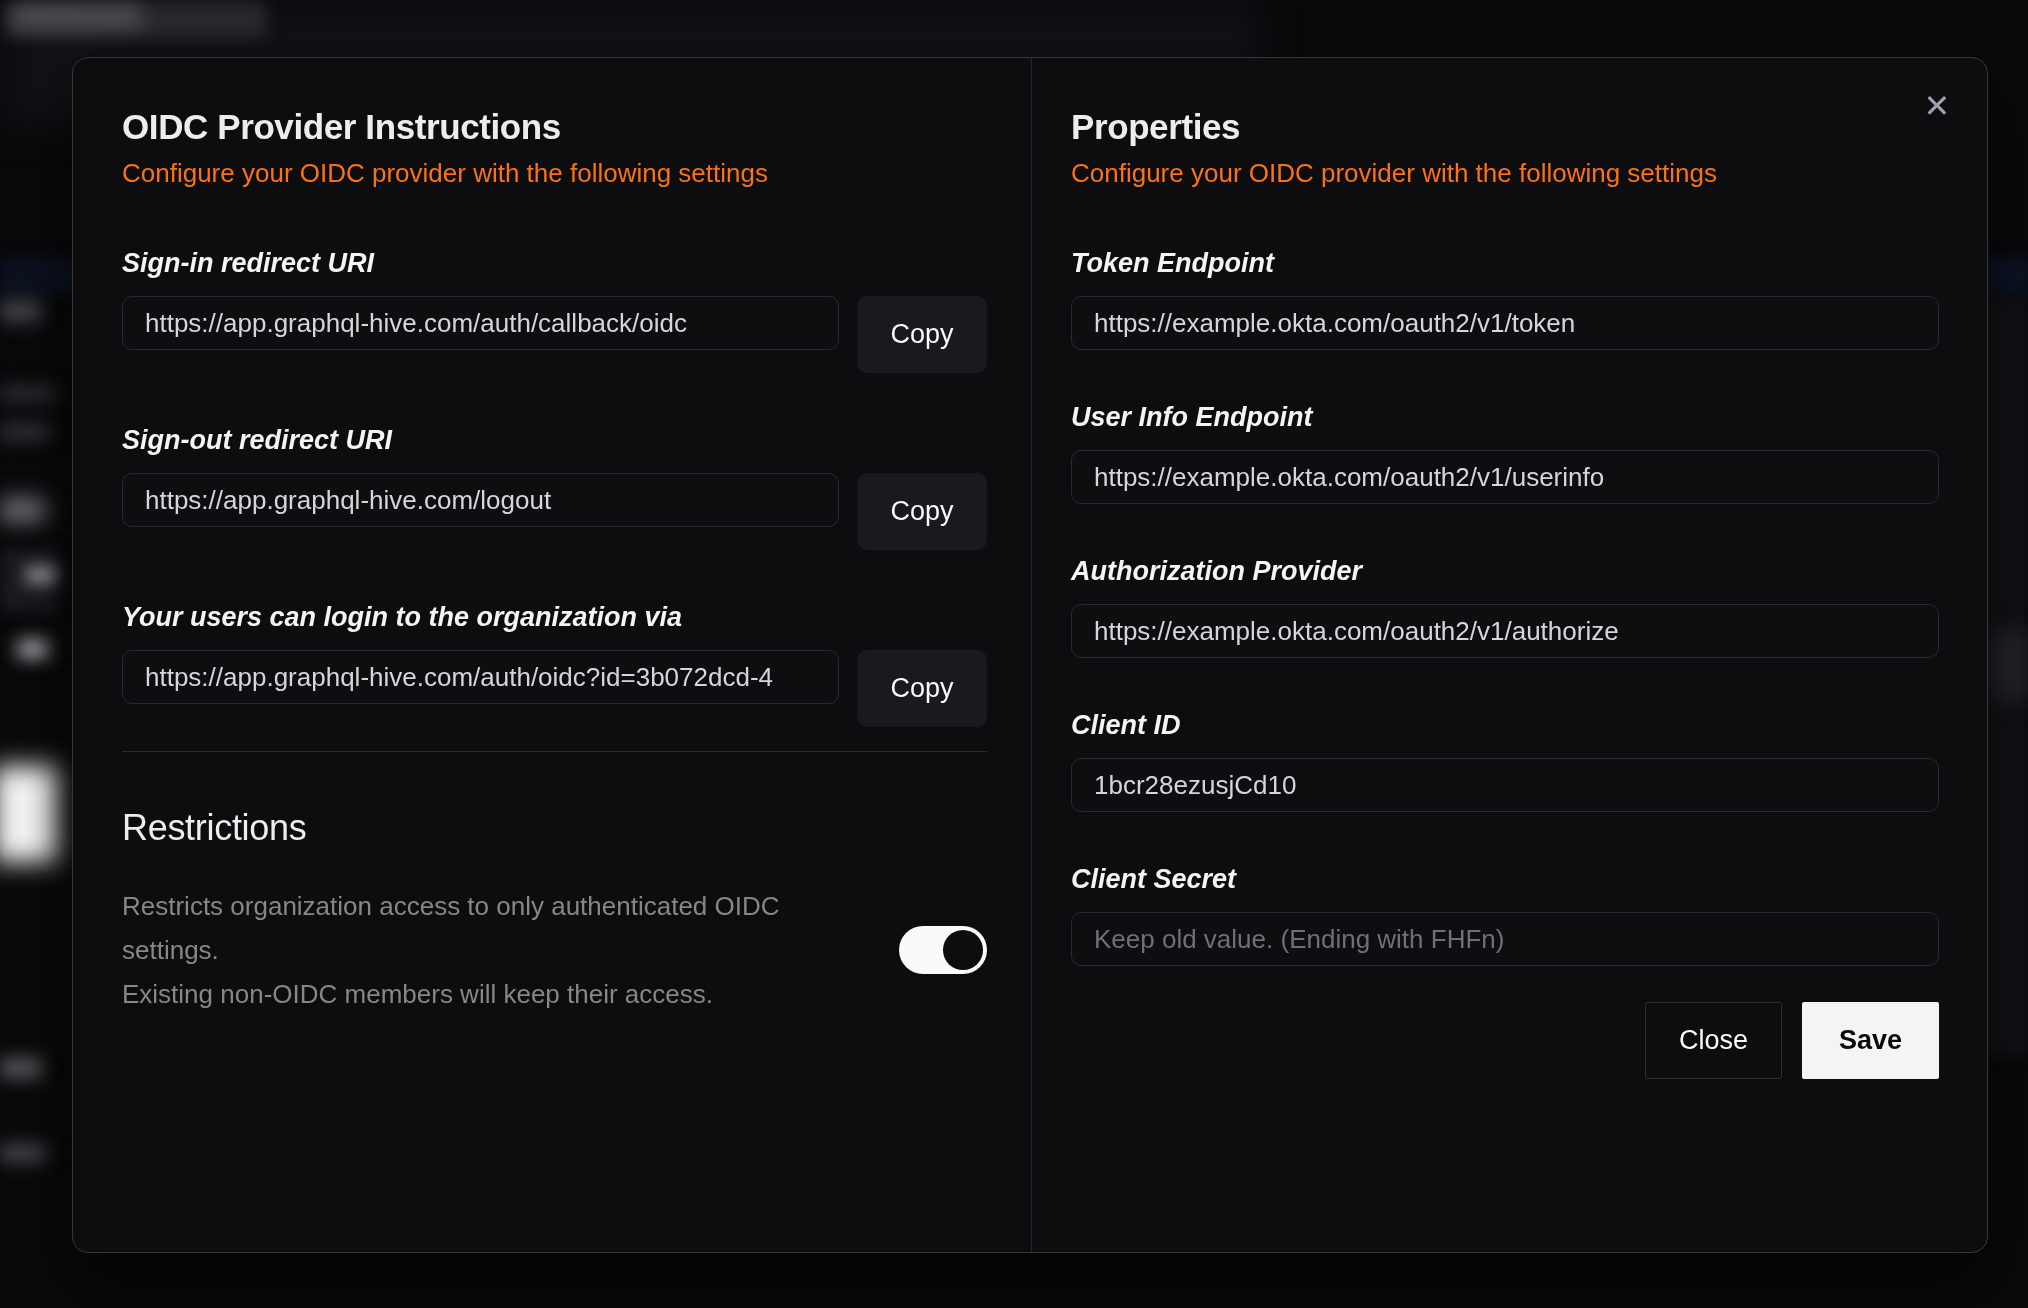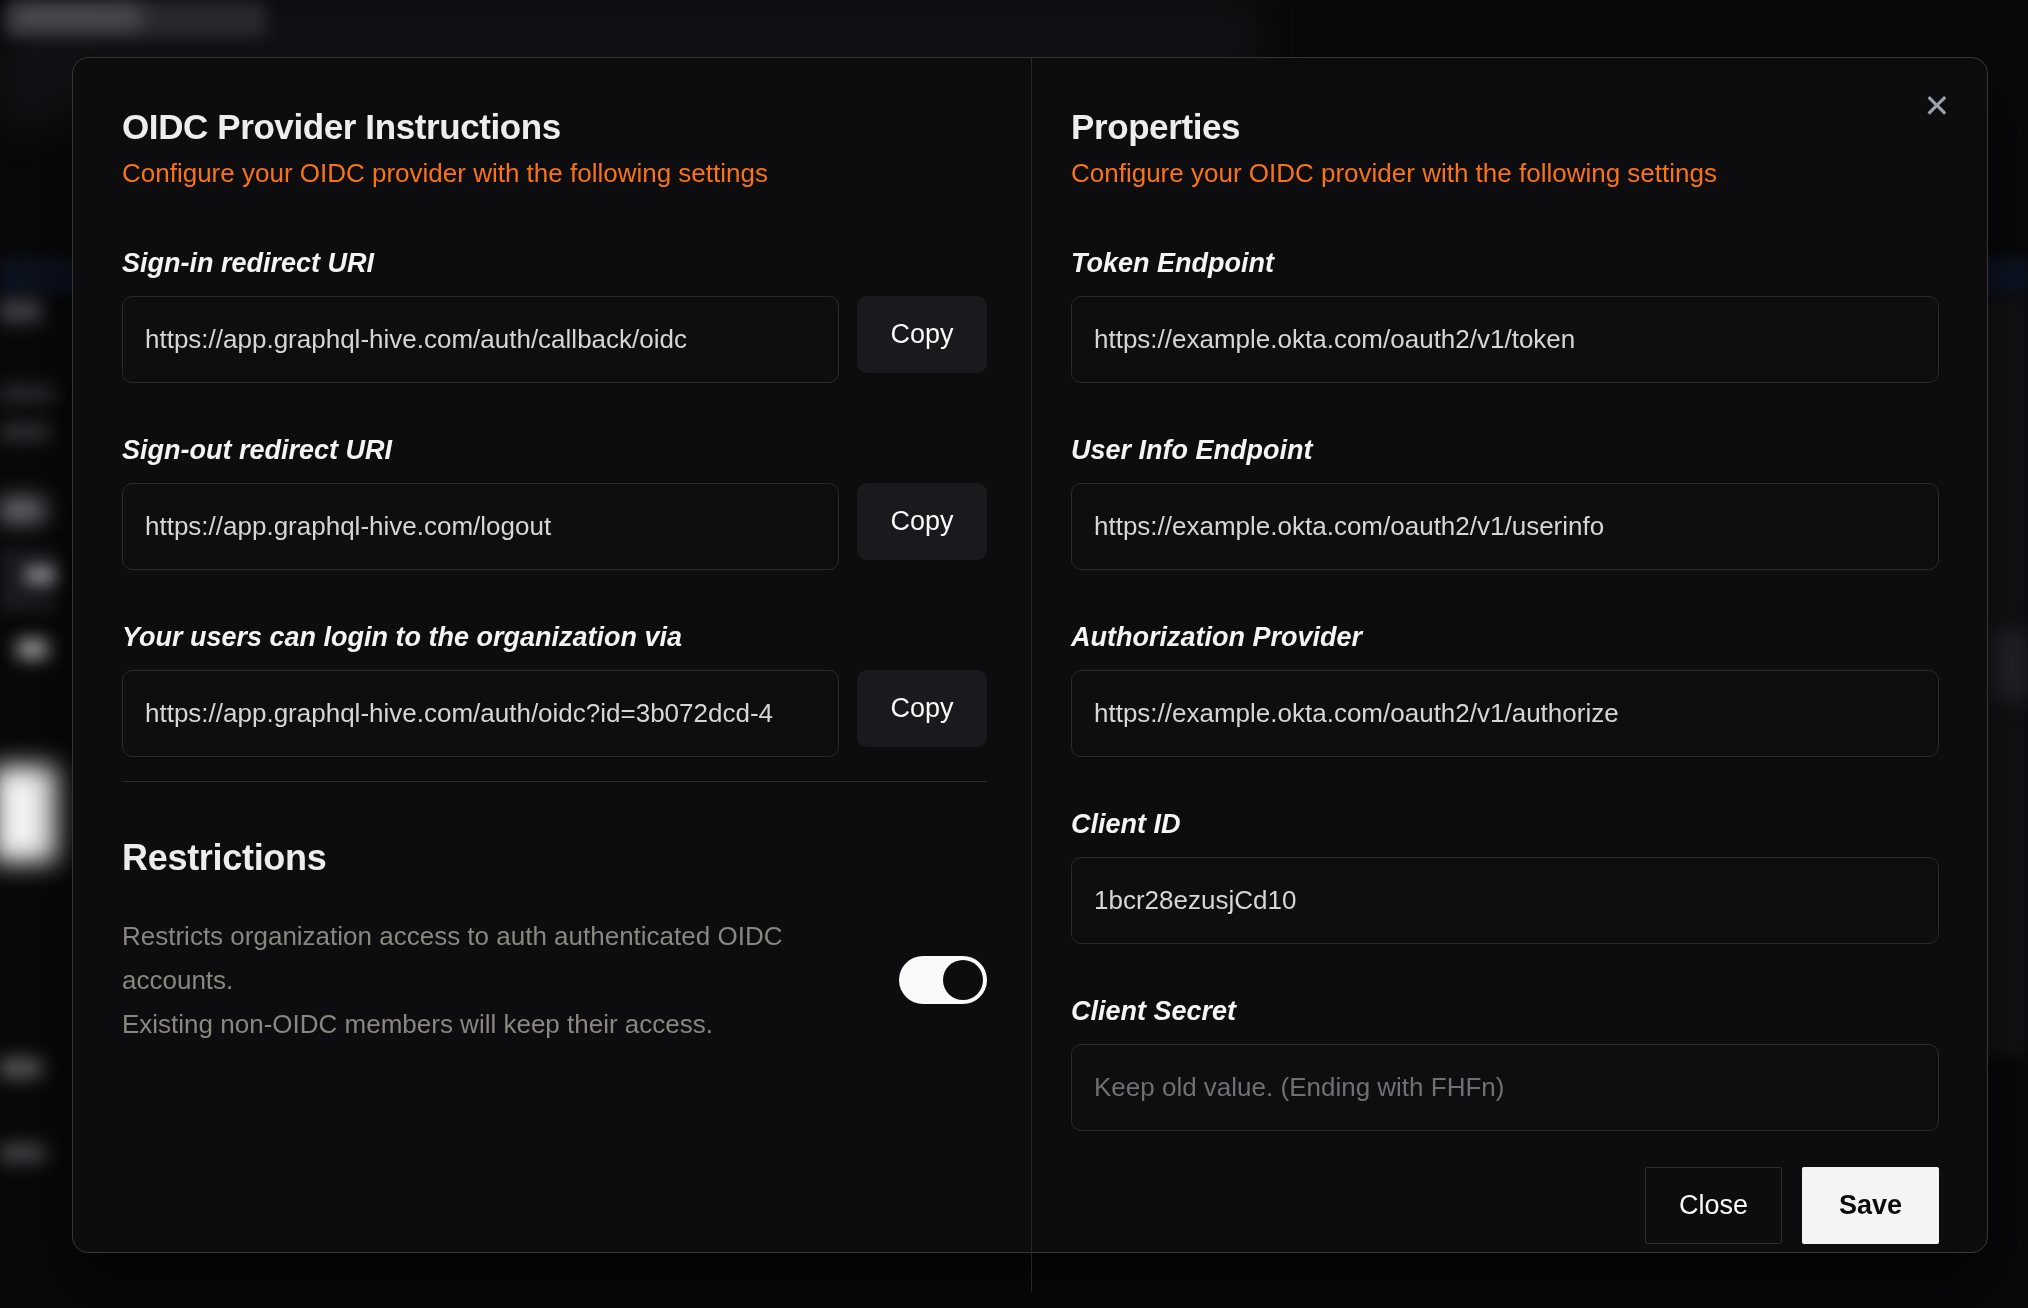--- a/index.html
+++ b/index.html
@@ -46,40 +46,40 @@
   .col-right { padding:48px 48px 48px 39px; position:relative; }
 
   .h1 { font-size:35px; font-weight:600; letter-spacing:-.4px; color:#ededef; line-height:42px; }
   .subtitle { margin-top:8px; font-size:26px; color:#f97316; line-height:34px; }
 
   .field-label { margin-top:50px; font-size:27px; font-weight:600; color:#f4f4f5; line-height:34px;font-style:italic; }
   .field-label.first { margin-top:56px; }
 
   .input-row { display:flex; gap:18px; margin-top:16px; }
   .text-input {
-    flex:1; min-width:0; height:87px;
+    flex:1; min-width:0; height:54px;
     background:#0e0e11;
     border:1.5px solid #2a2a2e;
     border-radius:10px;
     padding:0 22px;
     color:#d6d6da; font-size:26px;
     font-family:"Liberation Sans", sans-serif;
     outline:none;
     white-space:nowrap; overflow:hidden;
   }
   .text-input::placeholder { color:#6f6f76; }
   .copy-btn {
     width:130px; height:77px; flex:0 0 130px;
     background:#1a1a1e; border:none; border-radius:10px;
     color:#fafafa; font-size:27px; font-weight:500;
     font-family:"Liberation Sans", sans-serif;
     cursor:pointer;
   }
   .hr { margin-top:24px; border:none; border-top:1.5px solid #2e2b27; }
-  .h2 { margin-top:54px; font-size:36px; font-weight:700; letter-spacing:-.3px; color:#ededef; line-height:44px; }
+  .h2 { margin-top:54px; font-size:36px; font-weight:400; letter-spacing:-.3px; color:#ededef; line-height:44px; }
 
   .toggle-row { margin-top:34px; display:flex; align-items:center; justify-content:space-between; gap:30px; }
   .toggle-texts { max-width:740px; }
   .toggle-label { font-size:28px; font-weight:600; color:#f4f4f5; line-height:36px; margin-bottom:8px; }
   .toggle-desc  { font-size:26px; color:#8a8680; line-height:44px; }
   .switch {
     position:relative; width:88px; height:48px; flex:0 0 88px;
     background:#fafafa; border-radius:24px; border:none; cursor:pointer;
   }
   .switch .knob {
@@ -145,21 +145,21 @@
       <button class="copy-btn">Copy</button>
     </div>
 
     <hr class="hr">
 
     <div class="h2">Restrictions</div>
 
     <div class="toggle-row">
       <div class="toggle-texts">
         <div class="toggle-desc">
-          <div>Restricts organization access to auth authenticated OIDC accounts.</div>
+          <div>Restricts organization access to only authenticated OIDC settings.</div>
           <div>Existing non-OIDC members will keep their access.</div>
         </div>
       </div>
       <button class="switch" aria-checked="true">
         <span class="knob"></span>
       </button>
     </div>
   </div>
 
   <div class="col col-right">

